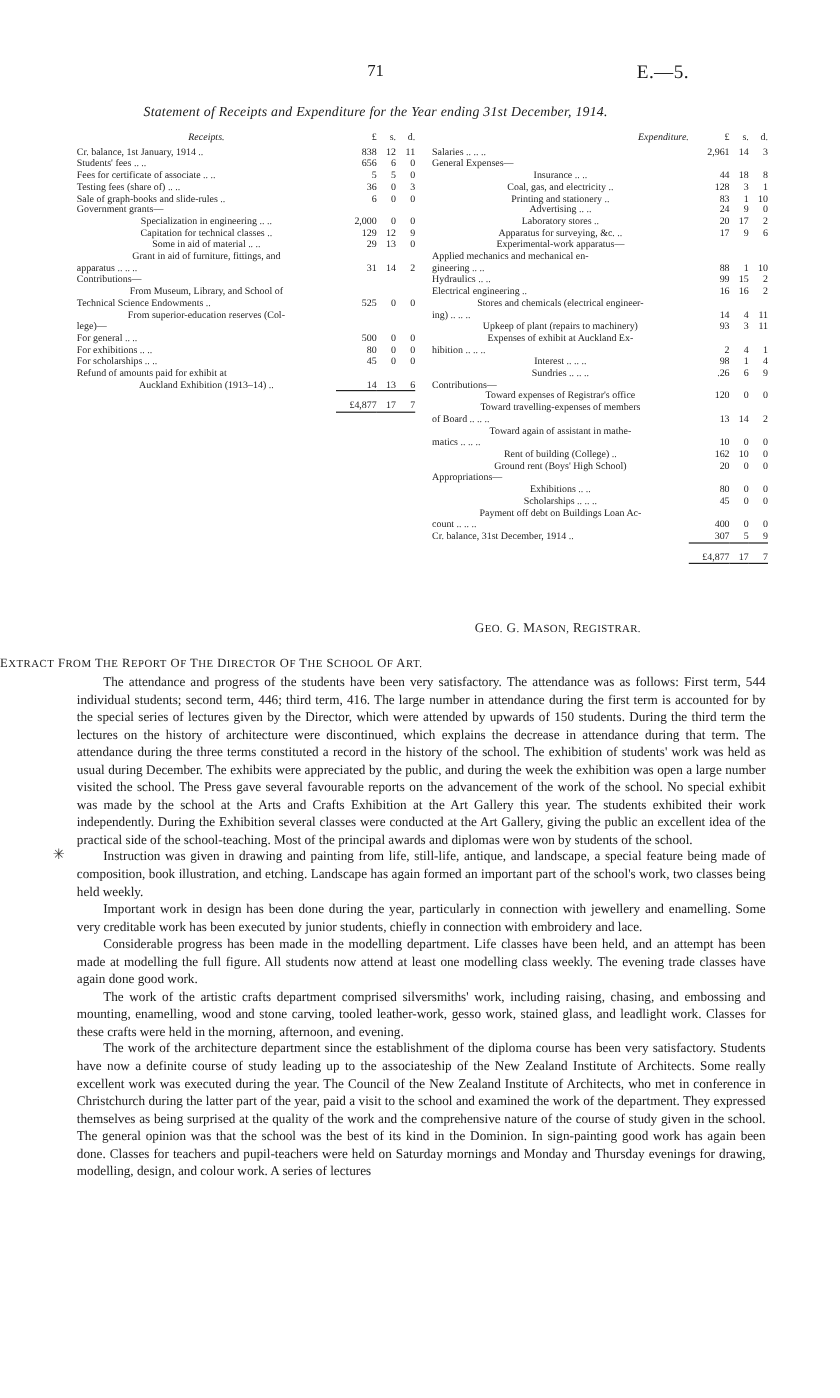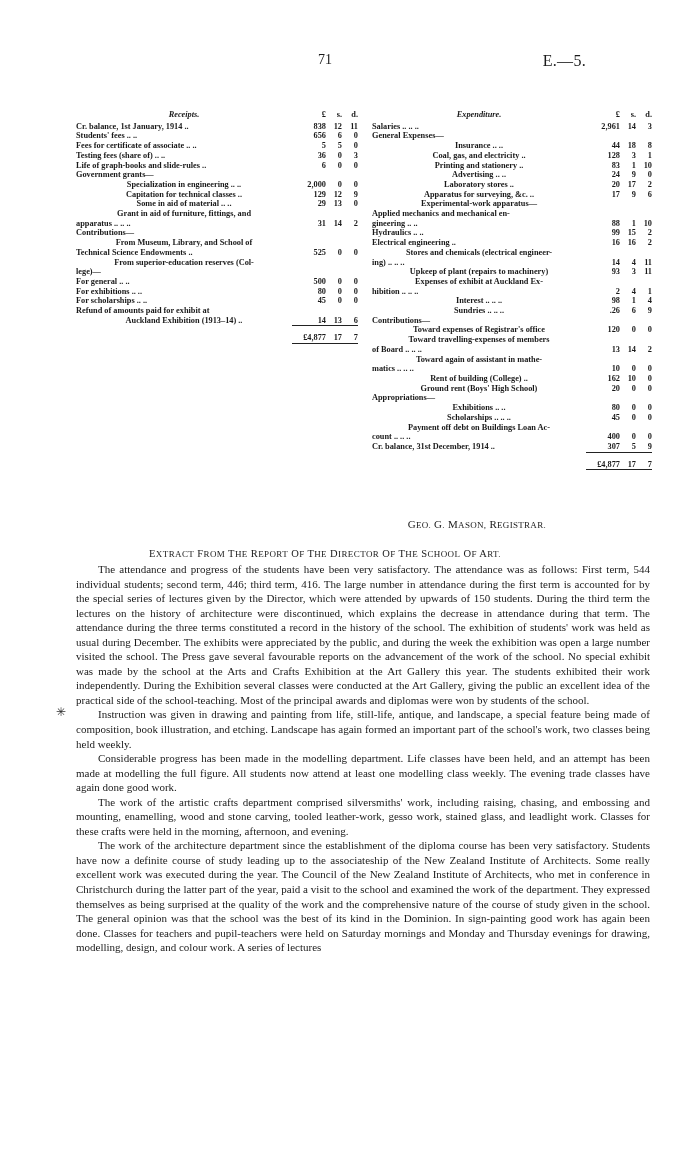--- a/index.html
+++ b/index.html
@@ -10,21 +10,21 @@
   body {
     width: 700px;
     height: 1165px;
     position: relative;
     font-family: "Liberation Serif", serif;
     color: #1a1a1a;
     overflow: hidden;
   }
   .page {
     position: absolute;
-    left: 12px; top: 0;
+    left: 0; top: 0;
     width: 626px;
     height: 1165px;
   }
   .hdr {
     position: absolute;
     top: 52px;
     width: 100%;
     font-size: 13px;
   }
   .hdr .pageno {
@@ -54,21 +54,20 @@
     position: absolute;
     top: 110px;
     left: 64px;
     width: 576px;
     font-size: 8.3px;
     line-height: 9.6px;
   }
   .cols {
     display: flex;
     align-items: flex-start;
-    font-weight: bold;
   }
   .col {
     width: 50%;
     box-sizing: border-box;
   }
   .col.left { padding-right: 6px; }
   .col.right { padding-left: 8px; }
 
   table.acc {
     width: 100%;
@@ -119,21 +118,20 @@
     right: 92px;
     font-size: 11px;
     letter-spacing: .3px;
   }
   .sc { font-size: 9px; }
 
   .extract-title {
     position: absolute;
     top: 548px;
     left: 0; right: 0;
-    text-align: center;
     font-size: 10.5px;
     letter-spacing: .4px;
     font-family: Liberation Serif, serif;
   }
 
   .body {
     position: absolute;
     top: 562px;
     left: 64px;
     width: 574px;
@@ -156,20 +154,21 @@
 </head>
 <body>
 
 <div class="page">
 
   <div class="hdr">
     <div class="pageno">71</div>
     <div class="docref">E.—5.</div>
   </div>
 
+  <div class="caption">Statement of Receipts and Expenditure for the Year ending 31st December, 1914.</div>
 
   <div class="tbl">
     <div class="cols">
       <div class="col left">
         <table class="acc">
           <tbody id="receipts-head">
             <tr class="headrow">
               <td class="desc" style="text-align:center;">Receipts.</td>
               <td class="p">£</td>
               <td class="s">s.</td>
@@ -195,21 +194,21 @@
                 <td class="s">5</td>
                 <td class="d">0</td>
               </tr>
               <tr>
                 <td class="desc">Testing fees (share of) .. ..</td>
                 <td class="p">36</td>
                 <td class="s">0</td>
                 <td class="d">3</td>
               </tr>
               <tr>
-                <td class="desc">Life of graph-books and slide-rules ..</td>
+                <td class="desc">Sale of graph-books and slide-rules ..</td>
                 <td class="p">6</td>
                 <td class="s">0</td>
                 <td class="d">0</td>
               </tr>
               <tr>
                 <td class="desc">Government grants—</td>
                 <td class="p"></td>
                 <td class="s"></td>
                 <td class="d"></td>
               </tr>
@@ -311,21 +310,21 @@
                 <td class="s">17</td>
                 <td class="d">7</td>
               </tr>
             </tbody>
         </table>
       </div>
       <div class="col right">
         <table class="acc">
           <tbody id="expenditure-head">
             <tr class="headrow">
-              <td class="desc" style="text-align:center;">Expenditure.</td>
+              <td class="desc" style="text-align:right;">Expenditure.</td>
               <td class="p">£</td>
               <td class="s">s.</td>
               <td class="d">d.</td>
             </tr>
           </tbody>
           <tbody id="expenditure-body">
               <tr>
                 <td class="desc">Salaries .. .. ..</td>
                 <td class="p">2,961</td>
                 <td class="s">14</td>
@@ -549,18 +548,19 @@
 
   <div class="extract-title">
     <span class="titletext"><span>E</span><span class="sc">XTRACT</span> <span>F</span><span class="sc">ROM</span> <span>T</span><span class="sc">HE</span> <span>R</span><span class="sc">EPORT</span> <span>O</span><span class="sc">F</span> <span>T</span><span class="sc">HE</span> <span>D</span><span class="sc">IRECTOR</span> <span>O</span><span class="sc">F</span> <span>T</span><span class="sc">HE</span> <span>S</span><span class="sc">CHOOL</span> <span>O</span><span class="sc">F</span> <span>A</span><span class="sc">RT.</span></span>
   </div>
 
   <div class="marginmark">✳</div>
 
   <div class="body">
       <p>The attendance and progress of the students have been very satisfactory. The attendance was as follows: First term, 544 individual students; second term, 446; third term, 416. The large number in attendance during the first term is accounted for by the special series of lectures given by the Director, which were attended by upwards of 150 students. During the third term the lectures on the history of architecture were discontinued, which explains the decrease in attendance during that term. The attendance during the three terms constituted a record in the history of the school. The exhibition of students' work was held as usual during December. The exhibits were appreciated by the public, and during the week the exhibition was open a large number visited the school. The Press gave several favourable reports on the advancement of the work of the school. No special exhibit was made by the school at the Arts and Crafts Exhibition at the Art Gallery this year. The students exhibited their work independently. During the Exhibition several classes were conducted at the Art Gallery, giving the public an excellent idea of the practical side of the school-teaching. Most of the principal awards and diplomas were won by students of the school.</p>
       <p>Instruction was given in drawing and painting from life, still-life, antique, and landscape, a special feature being made of composition, book illustration, and etching. Landscape has again formed an important part of the school's work, two classes being held weekly.</p>
+      <p>Important work in design has been done during the year, particularly in connection with jewellery and enamelling. Some very creditable work has been executed by junior students, chiefly in connection with embroidery and lace.</p>
       <p>Considerable progress has been made in the modelling department. Life classes have been held, and an attempt has been made at modelling the full figure. All students now attend at least one modelling class weekly. The evening trade classes have again done good work.</p>
       <p>The work of the artistic crafts department comprised silversmiths' work, including raising, chasing, and embossing and mounting, enamelling, wood and stone carving, tooled leather-work, gesso work, stained glass, and leadlight work. Classes for these crafts were held in the morning, afternoon, and evening.</p>
       <p>The work of the architecture department since the establishment of the diploma course has been very satisfactory. Students have now a definite course of study leading up to the associateship of the New Zealand Institute of Architects. Some really excellent work was executed during the year. The Council of the New Zealand Institute of Architects, who met in conference in Christchurch during the latter part of the year, paid a visit to the school and examined the work of the department. They expressed themselves as being surprised at the quality of the work and the comprehensive nature of the course of study given in the school. The general opinion was that the school was the best of its kind in the Dominion. In sign-painting good work has again been done. Classes for teachers and pupil-teachers were held on Saturday mornings and Monday and Thursday evenings for drawing, modelling, design, and colour work. A series of lectures</p>
     </div>
 
 </div>
 
 </body></html>

